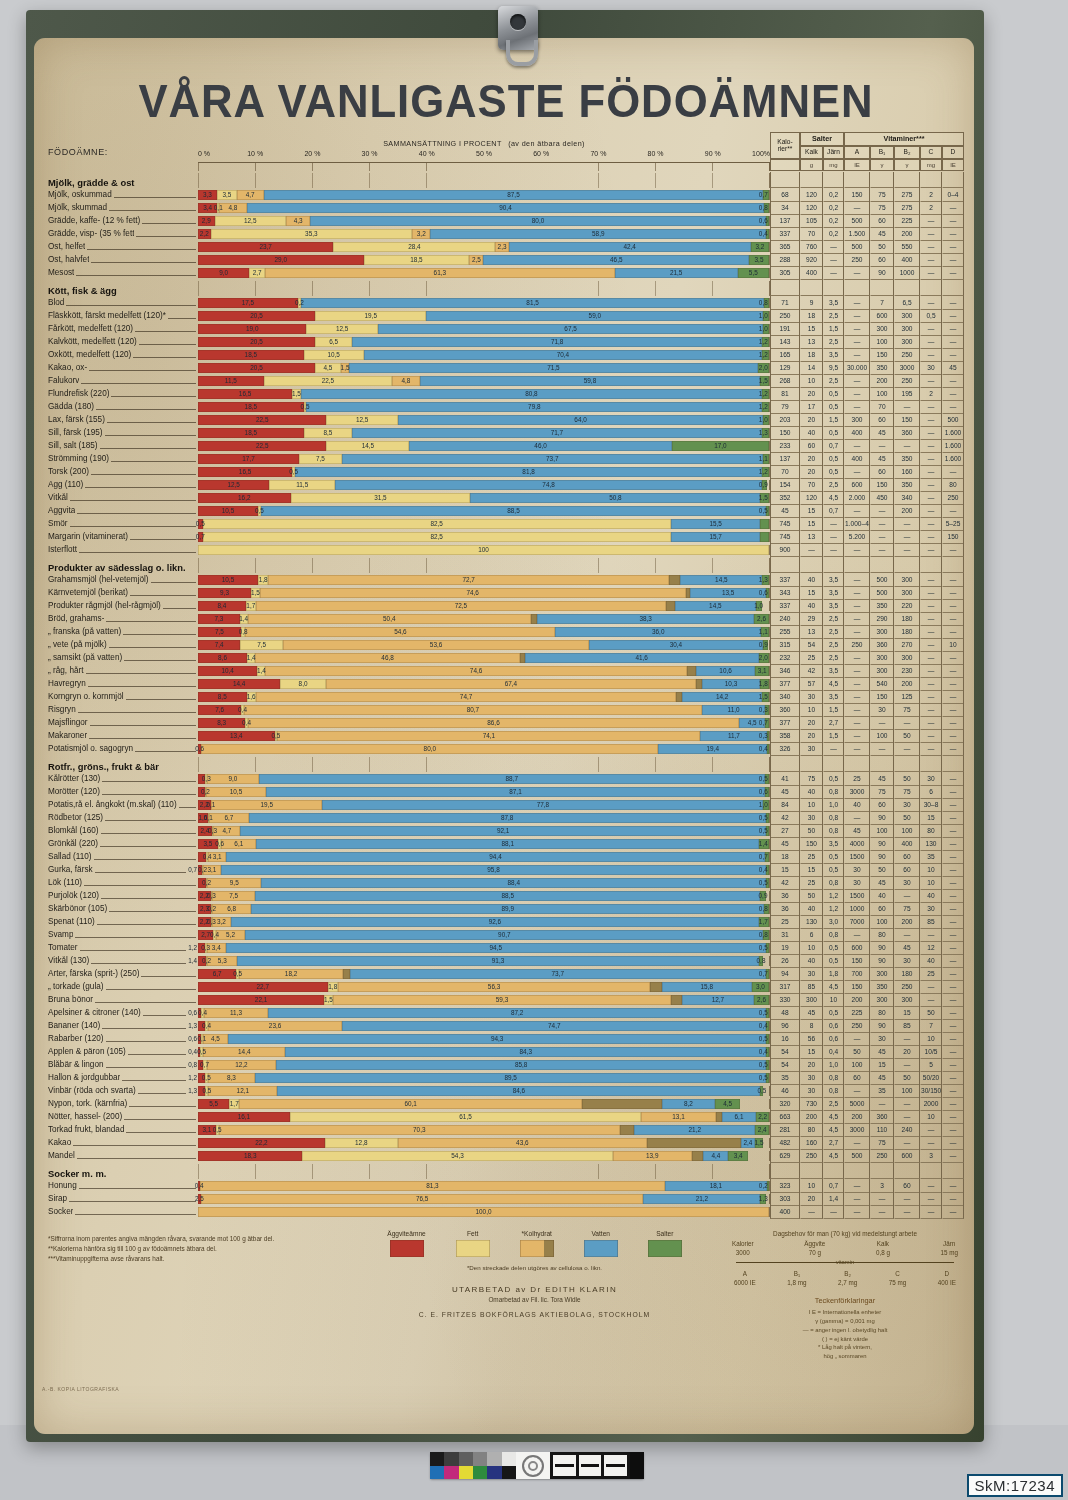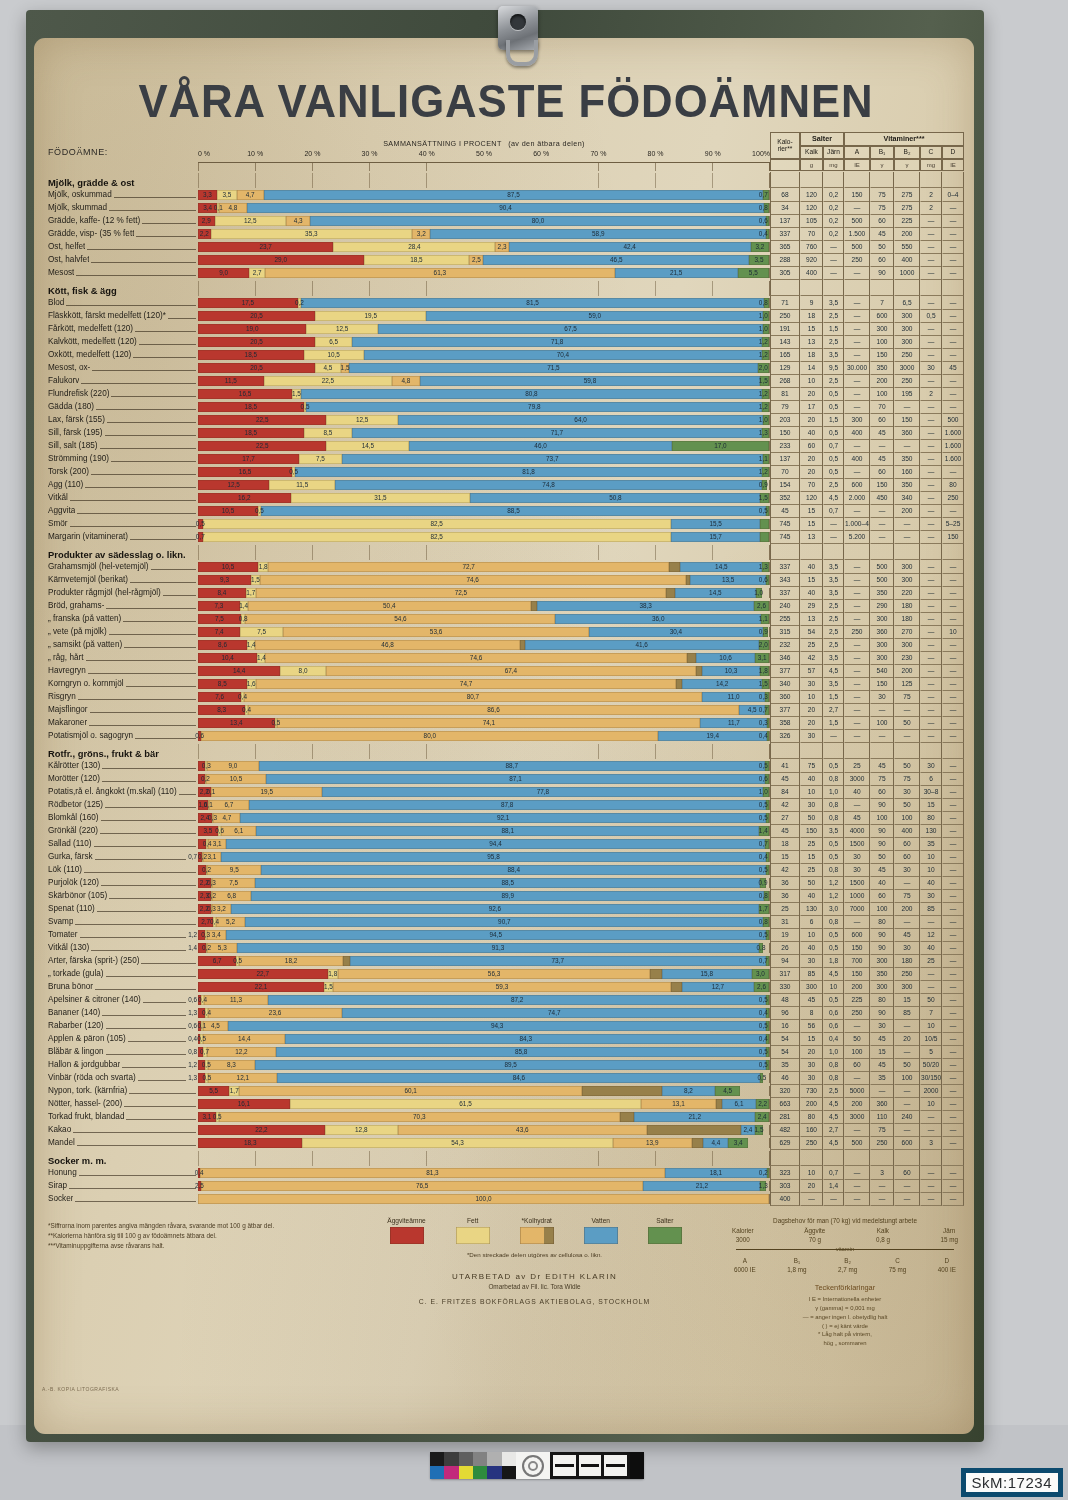--- a/index.html
+++ b/index.html
@@ -101,21 +101,21 @@
   .cs-grays{display:grid;grid-template-columns:repeat(6,1fr);grid-template-rows:1fr 1fr;width:86px;}
   .cs-grays span{display:block;}
   .cs-target{width:34px;background:#f4f4f2;position:relative;}
   .cs-target::before{content:"";position:absolute;left:50%;top:50%;width:18px;height:18px;
     transform:translate(-50%,-50%);border-radius:50%;border:2px solid #777;
     box-shadow:inset 0 0 0 4px #f4f4f2, inset 0 0 0 6px #888;}
   .cs-dash{flex:1;display:grid;grid-template-columns:repeat(3,1fr);gap:3px;padding:3px;}
   .cs-dash span{background:#f2f2f0;position:relative;}
   .cs-dash span::after{content:"";position:absolute;left:2px;right:2px;top:45%;height:3px;background:#111;}
   .cs-end{width:14px;background:#0d0d0d;}
-  .catlabel{position:absolute;right:5px;bottom:3px;background:#fbfbfa;border:5px solid #0c4a6e;
+  .catlabel{position:absolute;right:5px;bottom:3px;background:#fbfbfa;border:2px solid #0c4a6e;
     font-size:15px;color:#2a2d30;padding:1px 6px;letter-spacing:.5px;margin-left:13px;}
 </style>
 </head>
 <body>
 
 <div class="stage">
   <div class="board"></div>
 
   <div class="clip">
     <span class="plate"></span>
@@ -524,21 +524,21 @@
             <span class="tc">3,5</span>
             <span class="tc">—</span>
             <span class="tc">150</span>
             <span class="tc">250</span>
             <span class="tc">—</span>
             <span class="tc">—</span>
           </div>
         </div>
         <div class="row">
           <div class="rl">
-            <span class="t">Mesost, ox-</span>
+            <span class="t">Kakao, ox-</span>
             <span class="lead"></span>
           </div>
           <div class="rb">
             <b style="width:20.5%;background:#b9372e"></b>
             <b style="width:4.5%;background:#e9d584"></b>
             <b style="width:1.5%;background:#e3b669"></b>
             <b style="width:71.5%;background:#5b9dc4"></b>
             <b style="width:2%;background:#63914f"></b>
             <i style="left:10.25%">20,5</i>
             <i style="left:22.75%">4,5</i>
@@ -886,20 +886,40 @@
           </div>
           <div class="rv">
             <span class="tc">745</span>
             <span class="tc">13</span>
             <span class="tc">—</span>
             <span class="tc">5.200</span>
             <span class="tc">—</span>
             <span class="tc">—</span>
             <span class="tc">—</span>
             <span class="tc">150</span>
+          </div>
+        </div>
+        <div class="row">
+          <div class="rl">
+            <span class="t">Isterflott</span>
+            <span class="lead"></span>
+          </div>
+          <div class="rb">
+            <b style="width:100%;background:#e9d584"></b>
+            <i style="left:50%">100</i>
+          </div>
+          <div class="rv">
+            <span class="tc">900</span>
+            <span class="tc">—</span>
+            <span class="tc">—</span>
+            <span class="tc">—</span>
+            <span class="tc">—</span>
+            <span class="tc">—</span>
+            <span class="tc">—</span>
+            <span class="tc">—</span>
           </div>
         </div>
         <div class="sec-row">
           <div class="rl">
             <span class="t">Produkter av sädesslag o. likn.</span>
           </div>
           <div class="rb"></div>
           <div class="rv">
             <span class="tc"></span>
             <span class="tc"></span>

